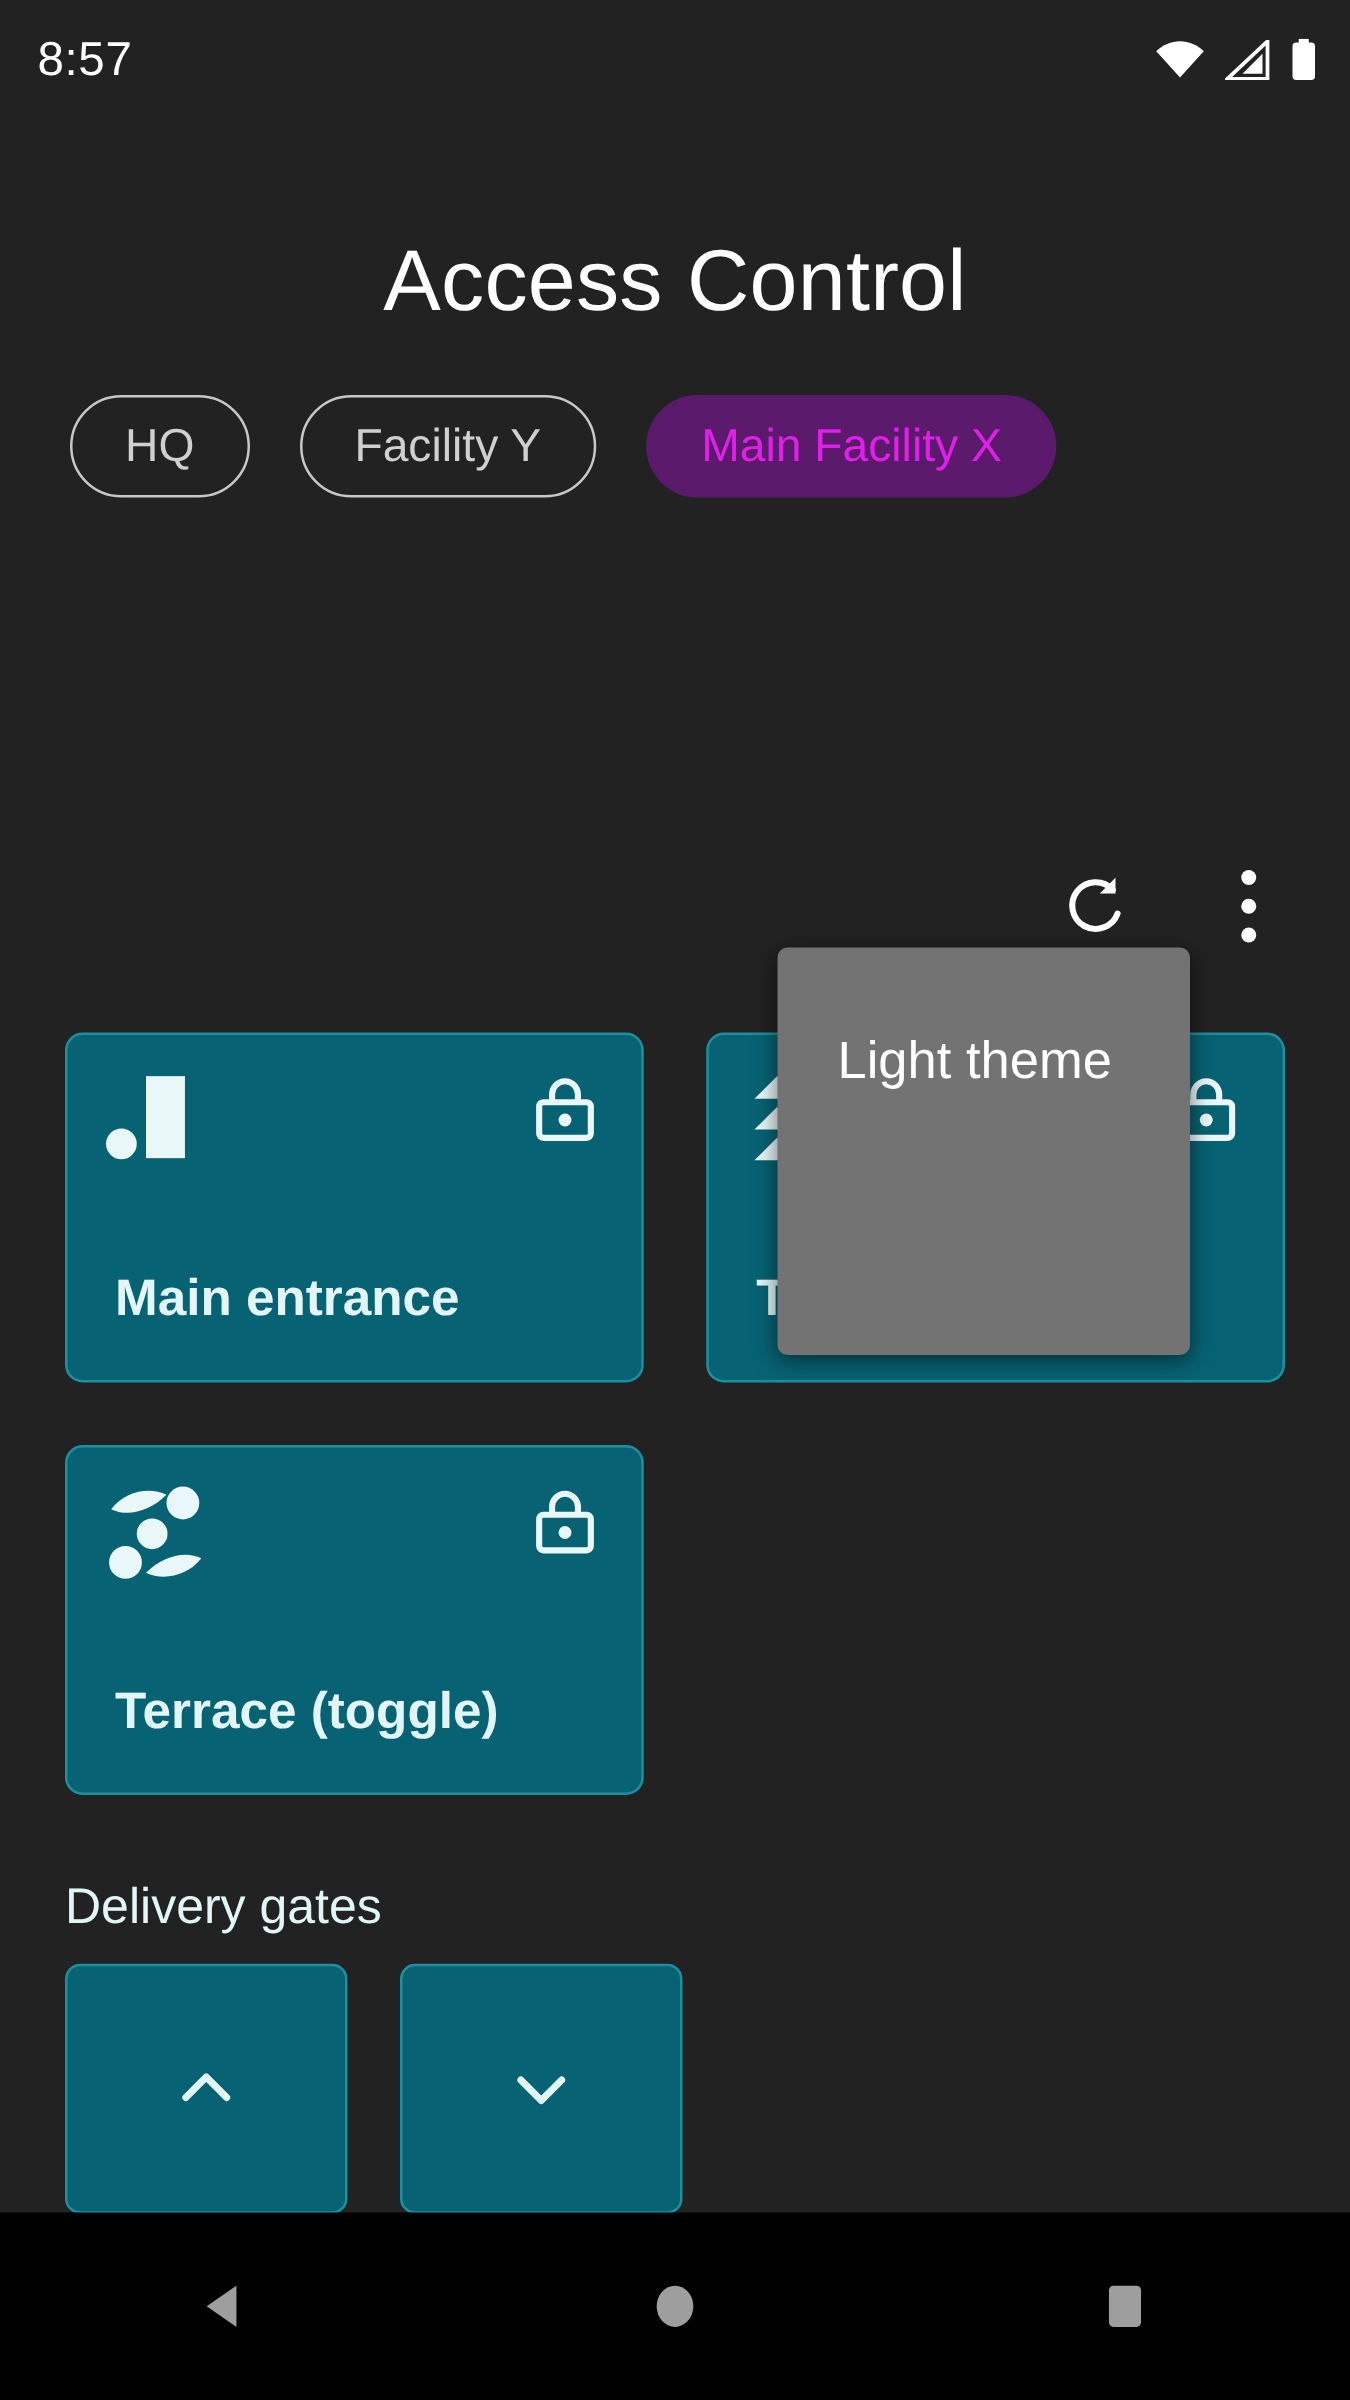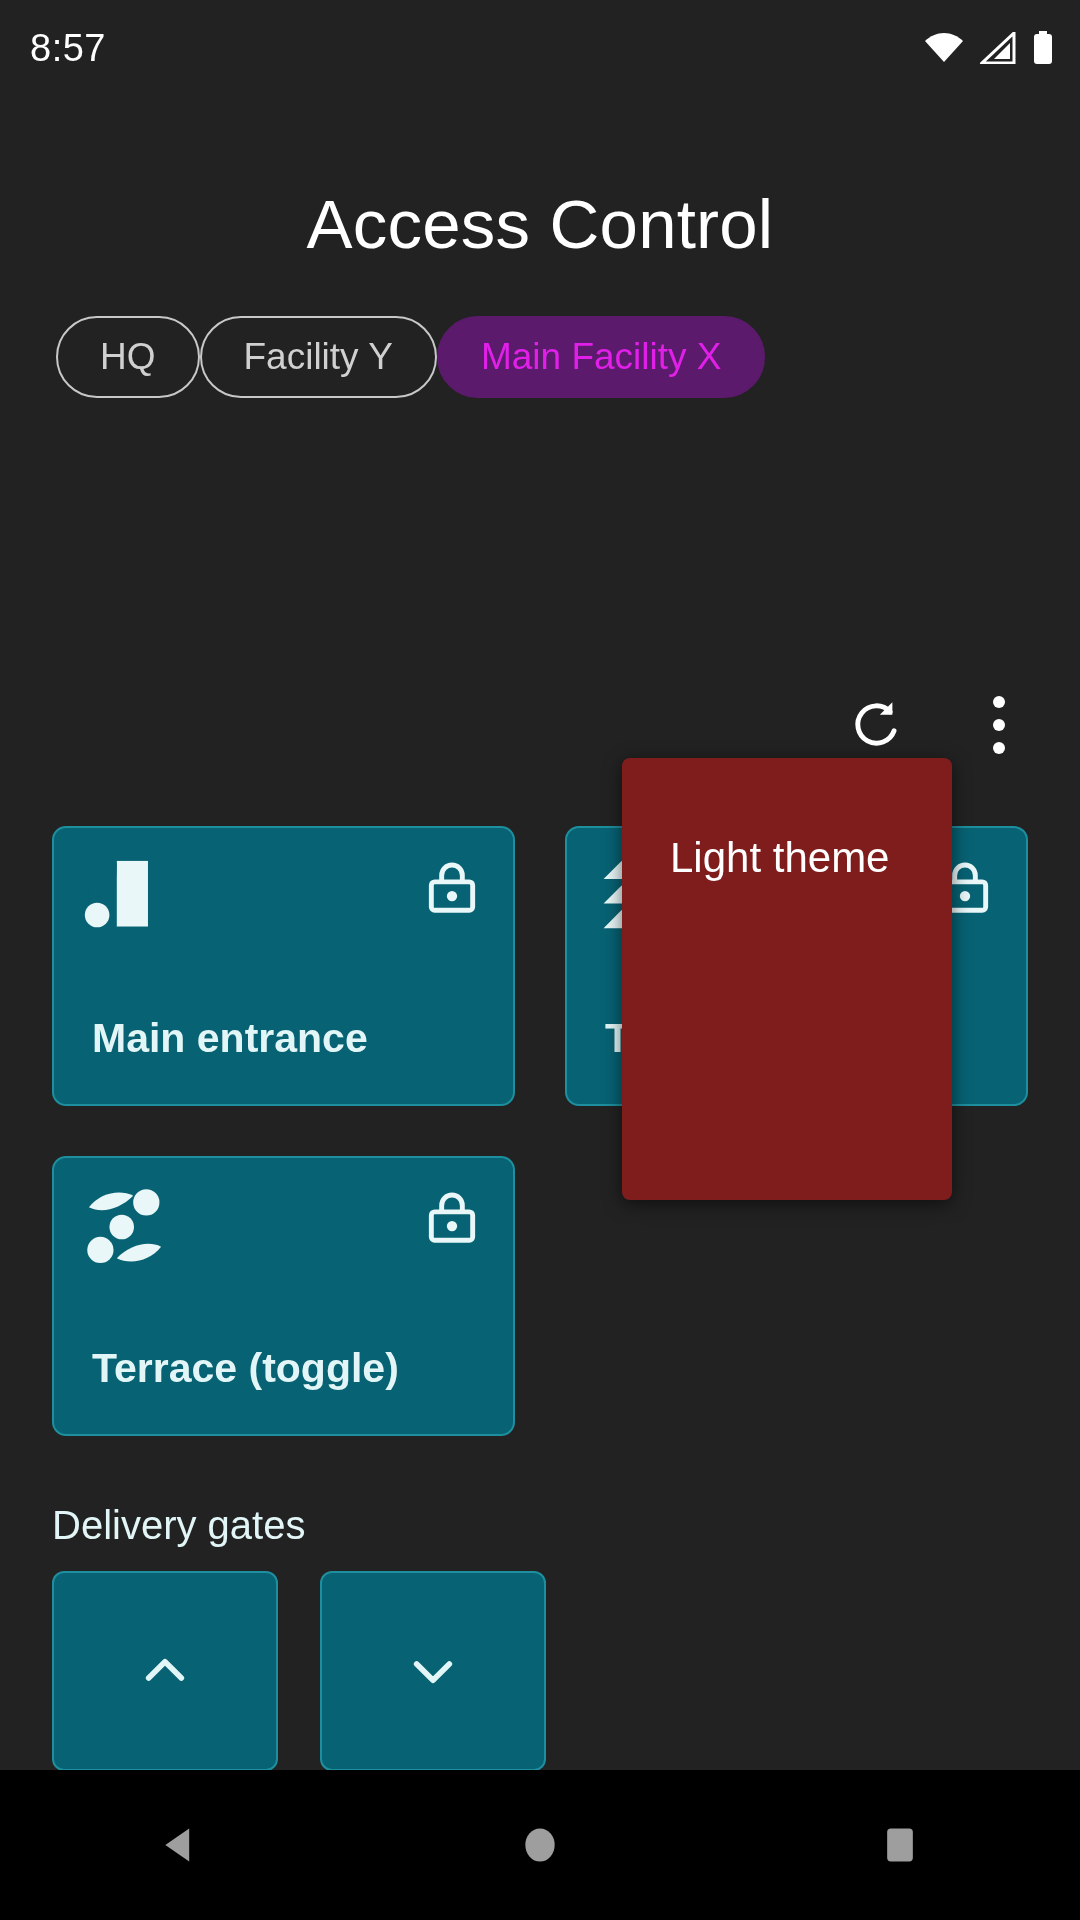--- a/index.html
+++ b/index.html
@@ -34,21 +34,21 @@
   #page-title {
     position:absolute; top:185px; left:0; width:1080px;
     text-align:center;
     color:#ffffff; font-size:69px; font-weight:400;
     letter-spacing:0.2px;
   }
 
   
   #chip-row {
     position:absolute; top:316px; left:0; width:1080px;
-    display:flex; align-items:center; 
+    display:flex; align-items:center; gap:40px;
     padding-left:56px;
   }
   .chip {
     height:82px;
     border-radius:41px;
     display:flex; align-items:center; justify-content:center;
     padding:0 42px;
     font-size:37px;
     white-space:nowrap;
   }
@@ -115,26 +115,26 @@
     background:#076273;
     border:2px solid #1D8F9E;
     border-radius:12px;
     display:flex; align-items:center; justify-content:center;
   }
   .gate-btn svg { width:56px; height:56px; }
 
   
   #overflow-menu {
     position:absolute; top:758px; left:622px;
-    width:330px; height:442px;
-    background:#7f1d1d;
+    width:330px; height:326px;
+    background:#737373;
     border-radius:8px;
     box-shadow:0 4px 18px rgba(0,0,0,0.55);
     display:flex; flex-direction:column;
-    padding-top:18px;
+    padding-top:8px;
   }
   .menu-item {
     height:164px;
     display:flex; align-items:center;
     padding-left:48px;
     color:#FFFFFF; font-size:42px;
     white-space:nowrap;
   }
 
   

